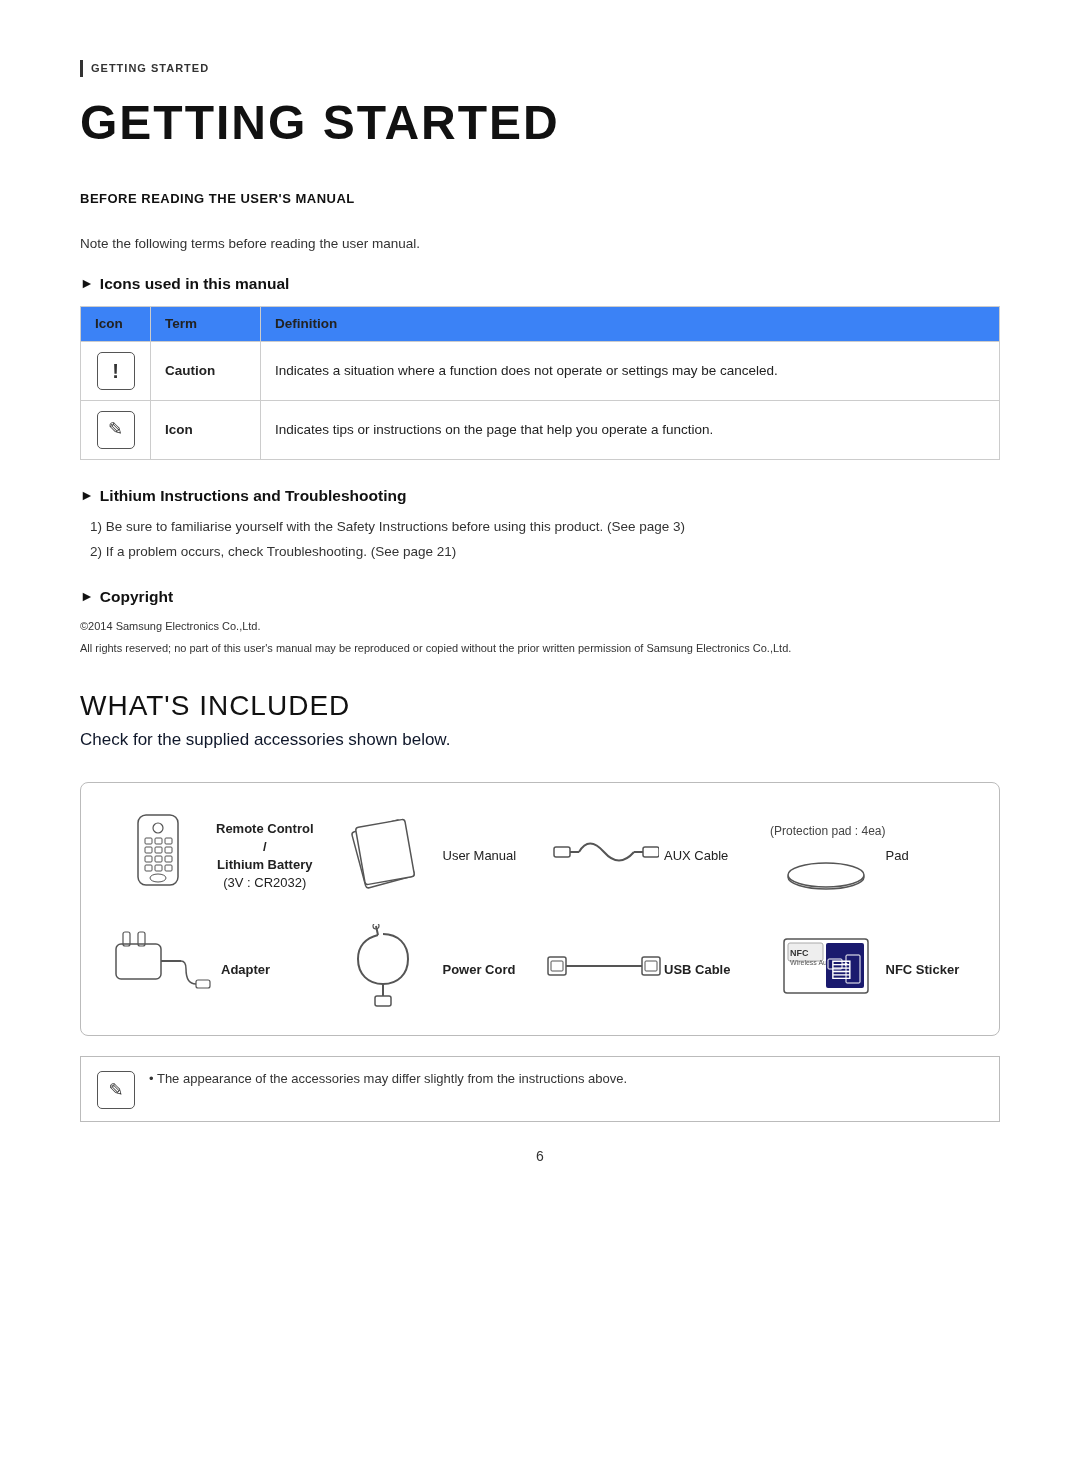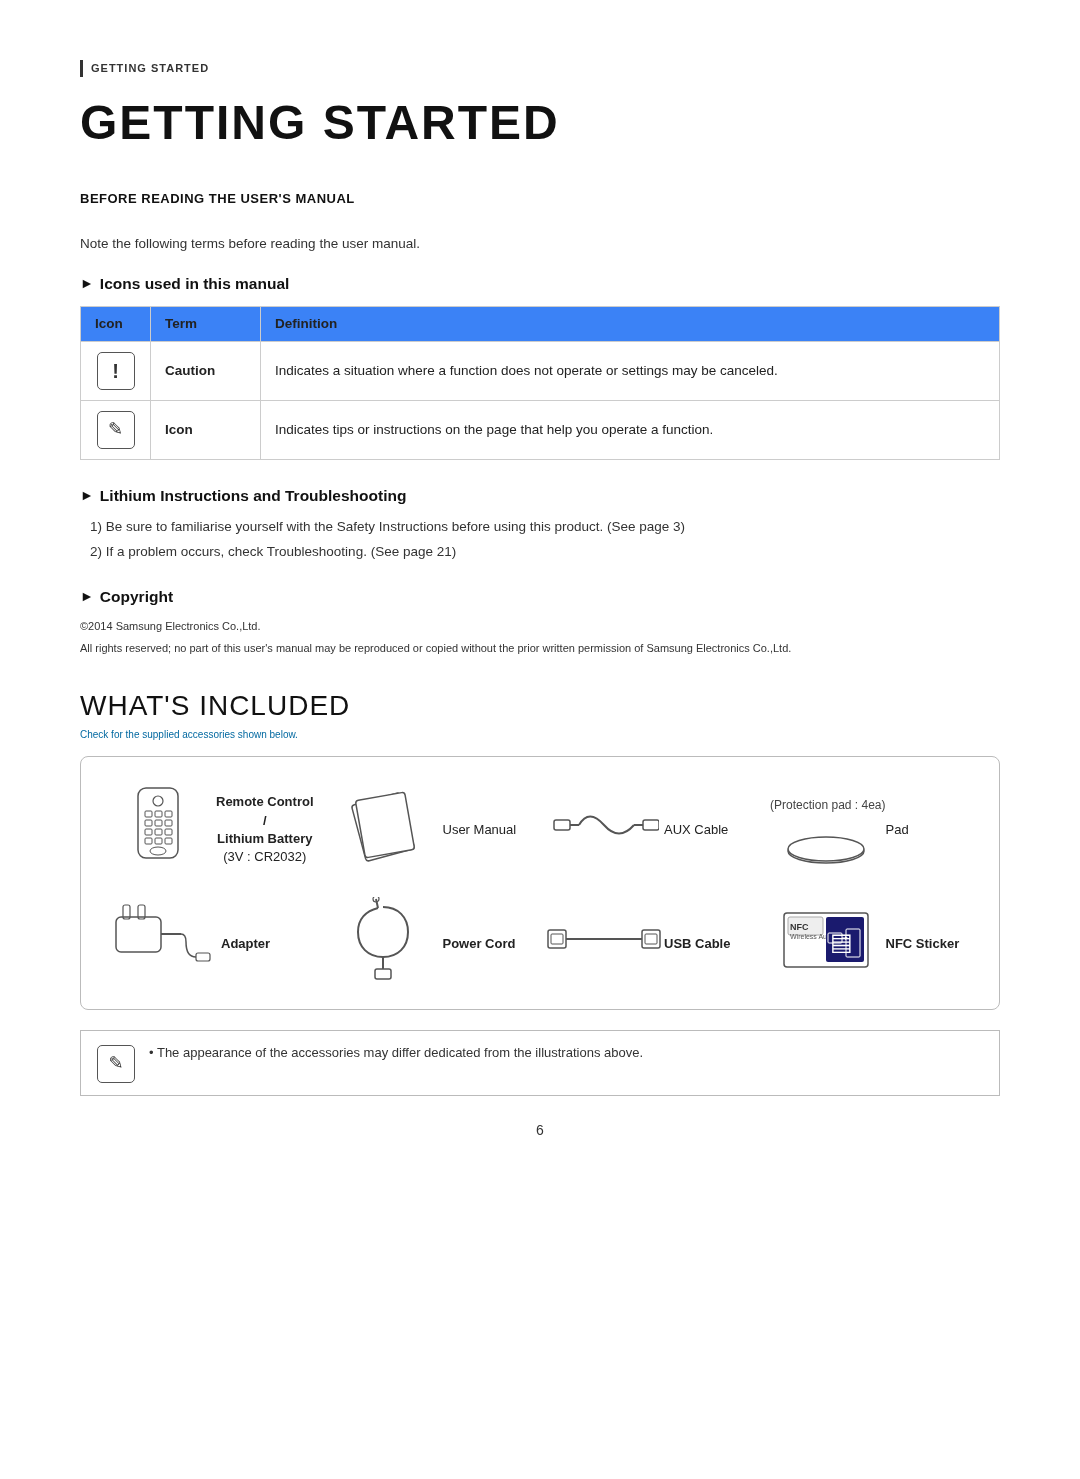--- a/index.html
+++ b/index.html
@@ -140,23 +140,23 @@
     .whats-included-heading {
       font-size: 28px;
       font-weight: normal;
       color: #111;
       margin-bottom: 0;
       letter-spacing: 1px;
       margin-top: 28px;
     }
 
     .included-intro {
-      font-size: 10px;
-      color: #0369a1;
-      margin-bottom: 14px;
+      font-size: 17px;
+      color: #0f172a;
+      margin-bottom: 30px;
     }
 
     .accessories-box {
       border: 1.5px solid #bbb;
       border-radius: 8px;
       padding: 24px 20px 16px 20px;
       margin-bottom: 20px;
     }
 
     .accessories-grid {
@@ -445,17 +445,17 @@
     </div>
 
   </div>
 </div>
 
 <div class="note-box">
   <div class="note-icon-wrap">
     <div class="icon-note-box">✎</div>
   </div>
   <ul class="note-bullets">
-    <li>The appearance of the accessories may differ dedicated from the illustrations above.</li>
+    <li>The appearance of the accessories may differ slightly from the instructions above.</li>
   </ul>
 </div>
 
 <div class="page-number">6</div>
 
 </body></html>

